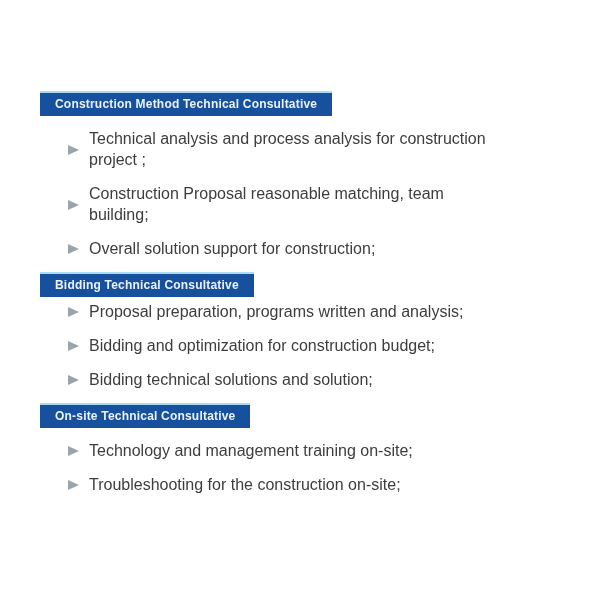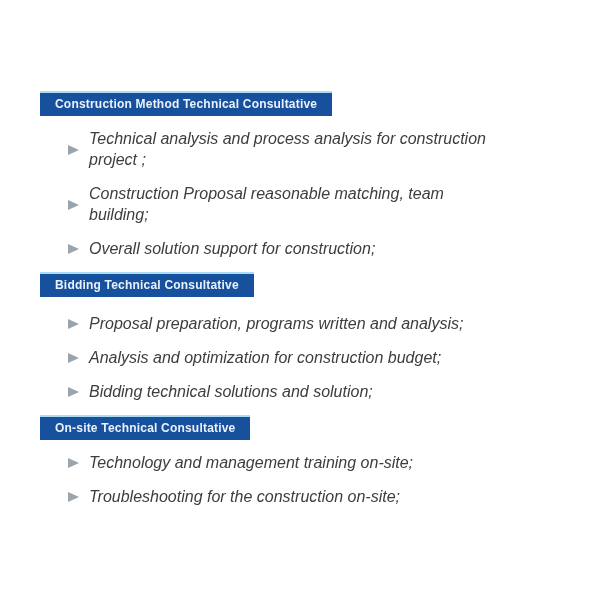--- a/index.html
+++ b/index.html
@@ -26,29 +26,28 @@
     letter-spacing:0.2px;
     line-height:14px;
     padding:4px 15px 5px 15px;
     white-space:nowrap;
   }
   ul.bullets{
     list-style:none;
     margin:12px 0 0 0;
     padding:0 0 0 68px;
   }
-  .section-s2 ul.bullets{margin-top:16px;}
+  .section-s2 ul.bullets{margin-top:4px;}
   ul.bullets li{
     display:flex;
     align-items:center;
     margin:0 0 13px 0;
     line-height:21px;
     font-size:16px;
     color:var(--bullet-text,#3d3d3d);
-    font-style:italic;
   }
   .arrow{
     flex:0 0 auto;
     width:11px;height:12px;
     margin-right:10px;
     margin-top:1px;
   }
   .arrow polygon{fill:var(--arrow,#9aa4ad);}
 </style>
 </head>
@@ -90,21 +89,21 @@
       <li>
         <svg class="arrow" viewBox="0 0 11 12">
             <polygon points="0,1 11,6 0,11"></polygon>
           </svg>
         <span>Proposal preparation, programs written and analysis;</span>
       </li>
       <li>
         <svg class="arrow" viewBox="0 0 11 12">
             <polygon points="0,1 11,6 0,11"></polygon>
           </svg>
-        <span>Analysis and optimization for construction budget;</span>
+        <span>Bidding and optimization for construction budget;</span>
       </li>
       <li>
         <svg class="arrow" viewBox="0 0 11 12">
             <polygon points="0,1 11,6 0,11"></polygon>
           </svg>
         <span>Bidding technical solutions and solution;</span>
       </li>
     </ul>
   </div>
 

